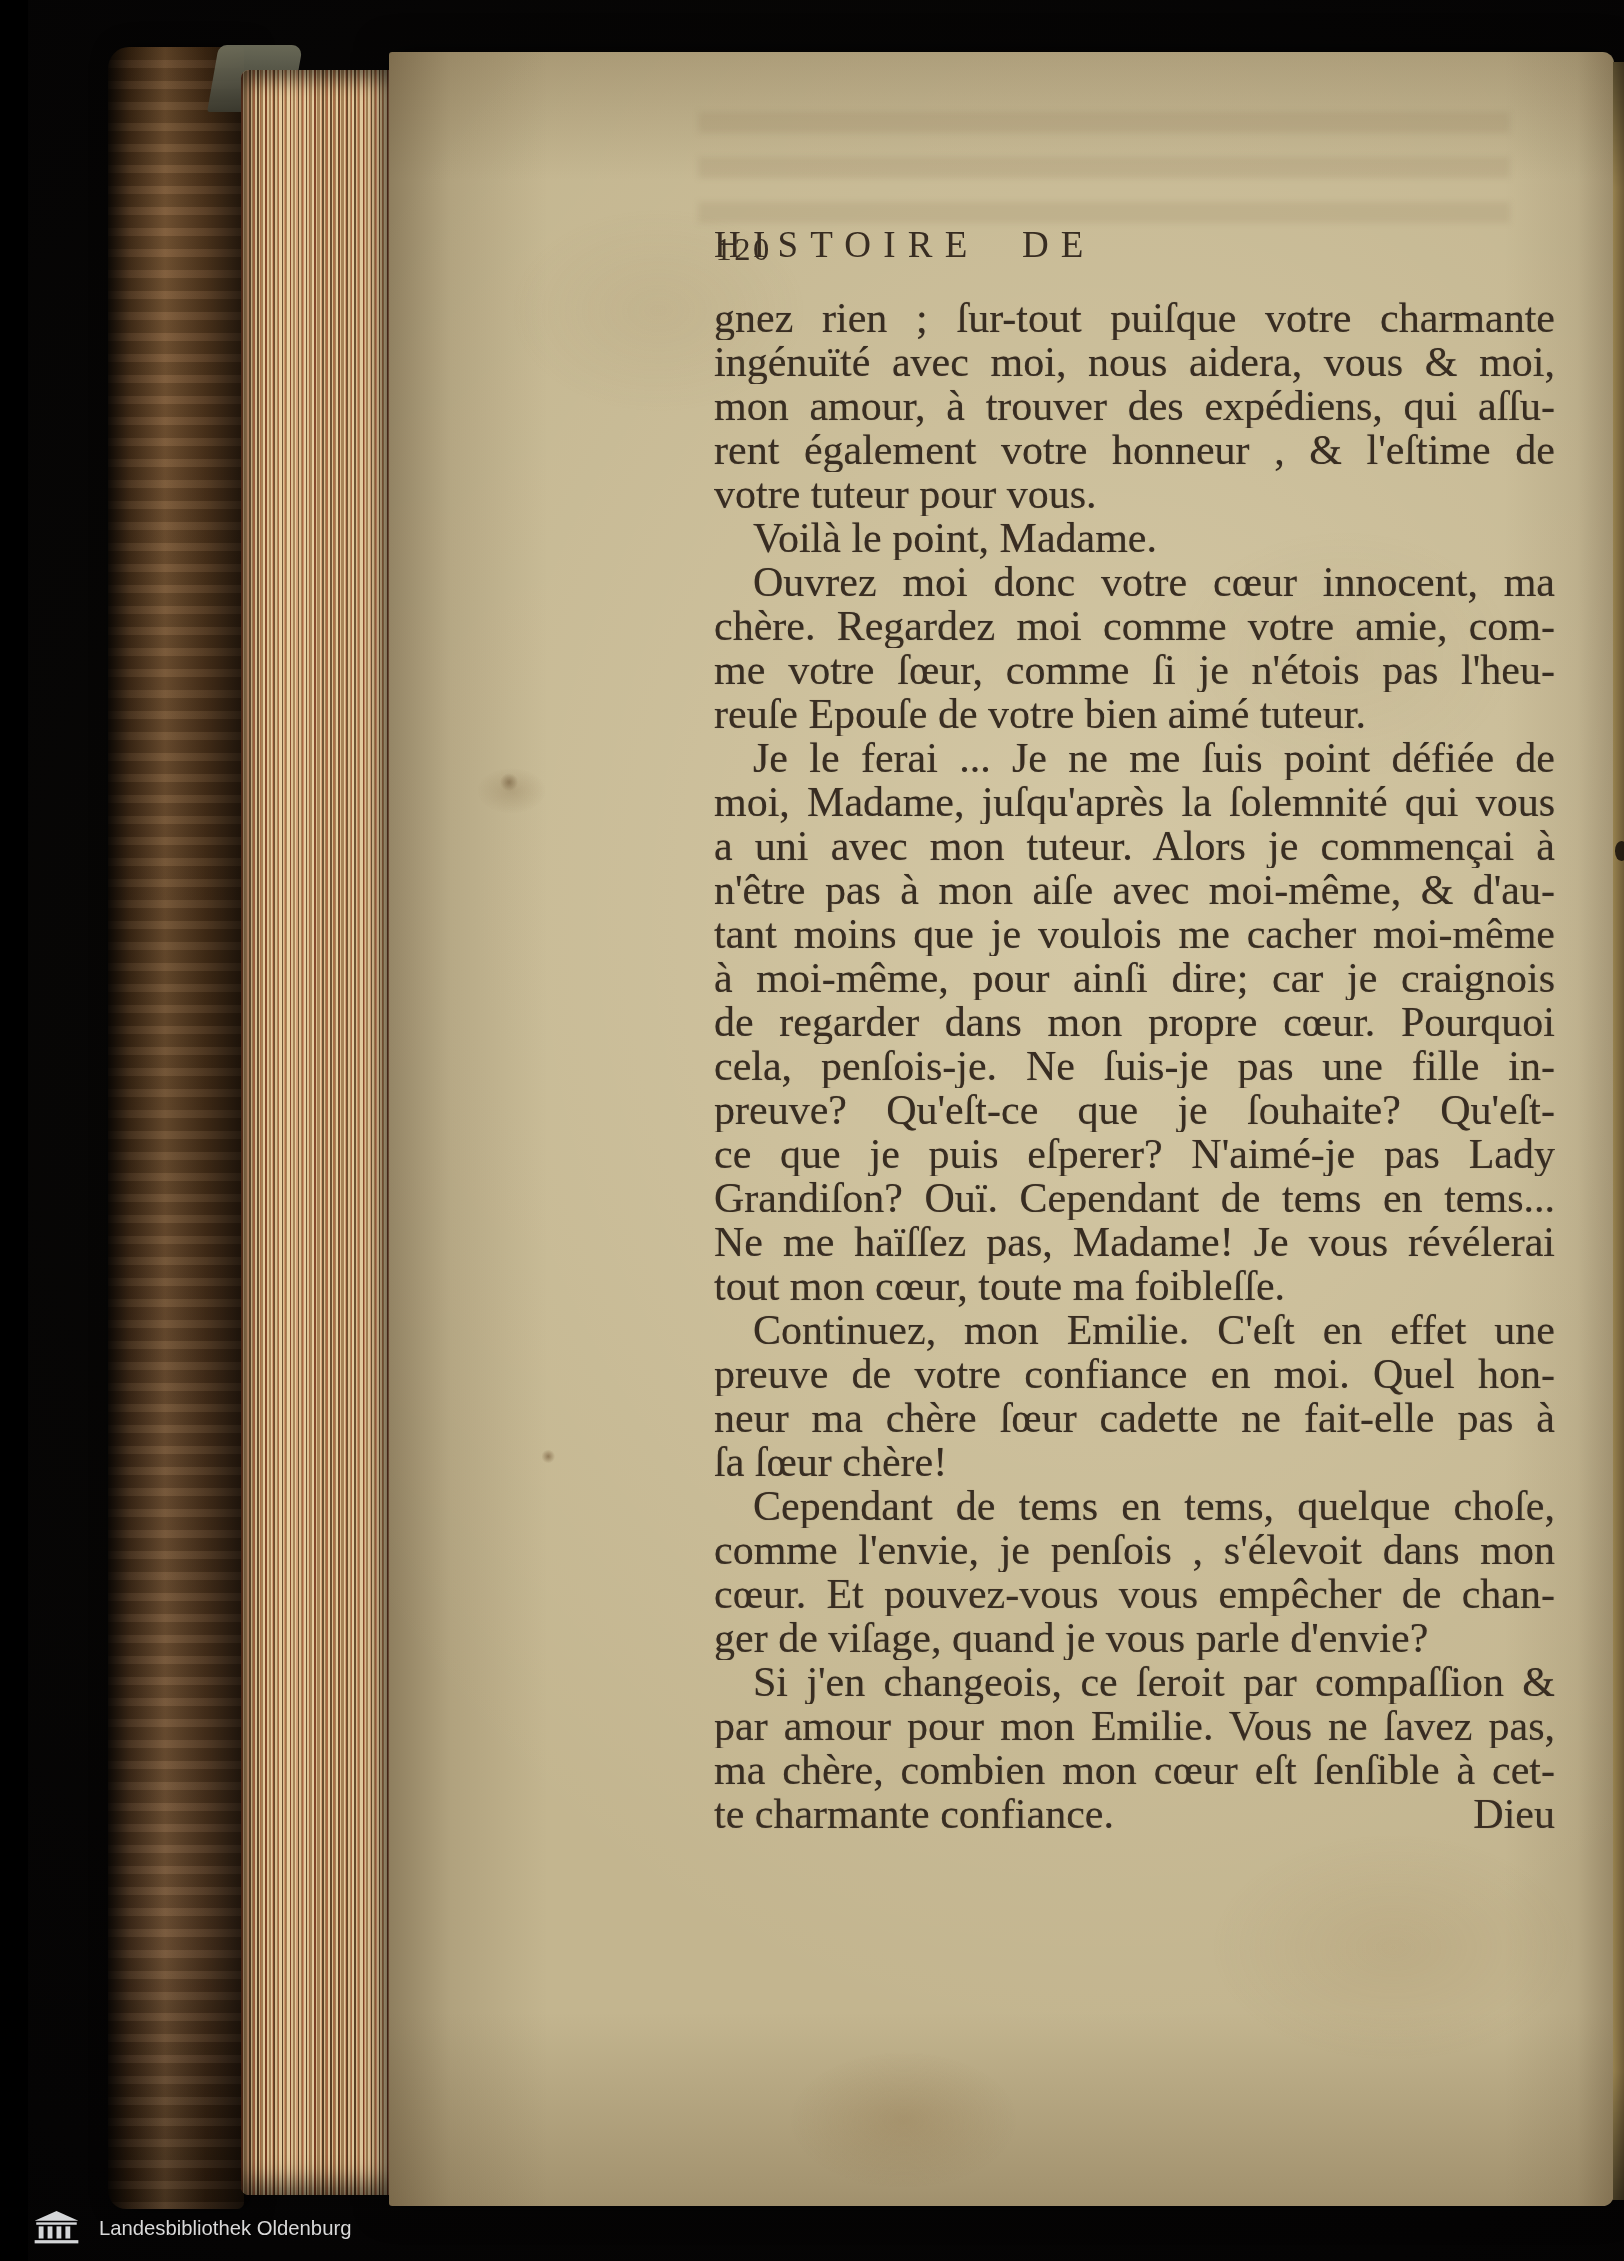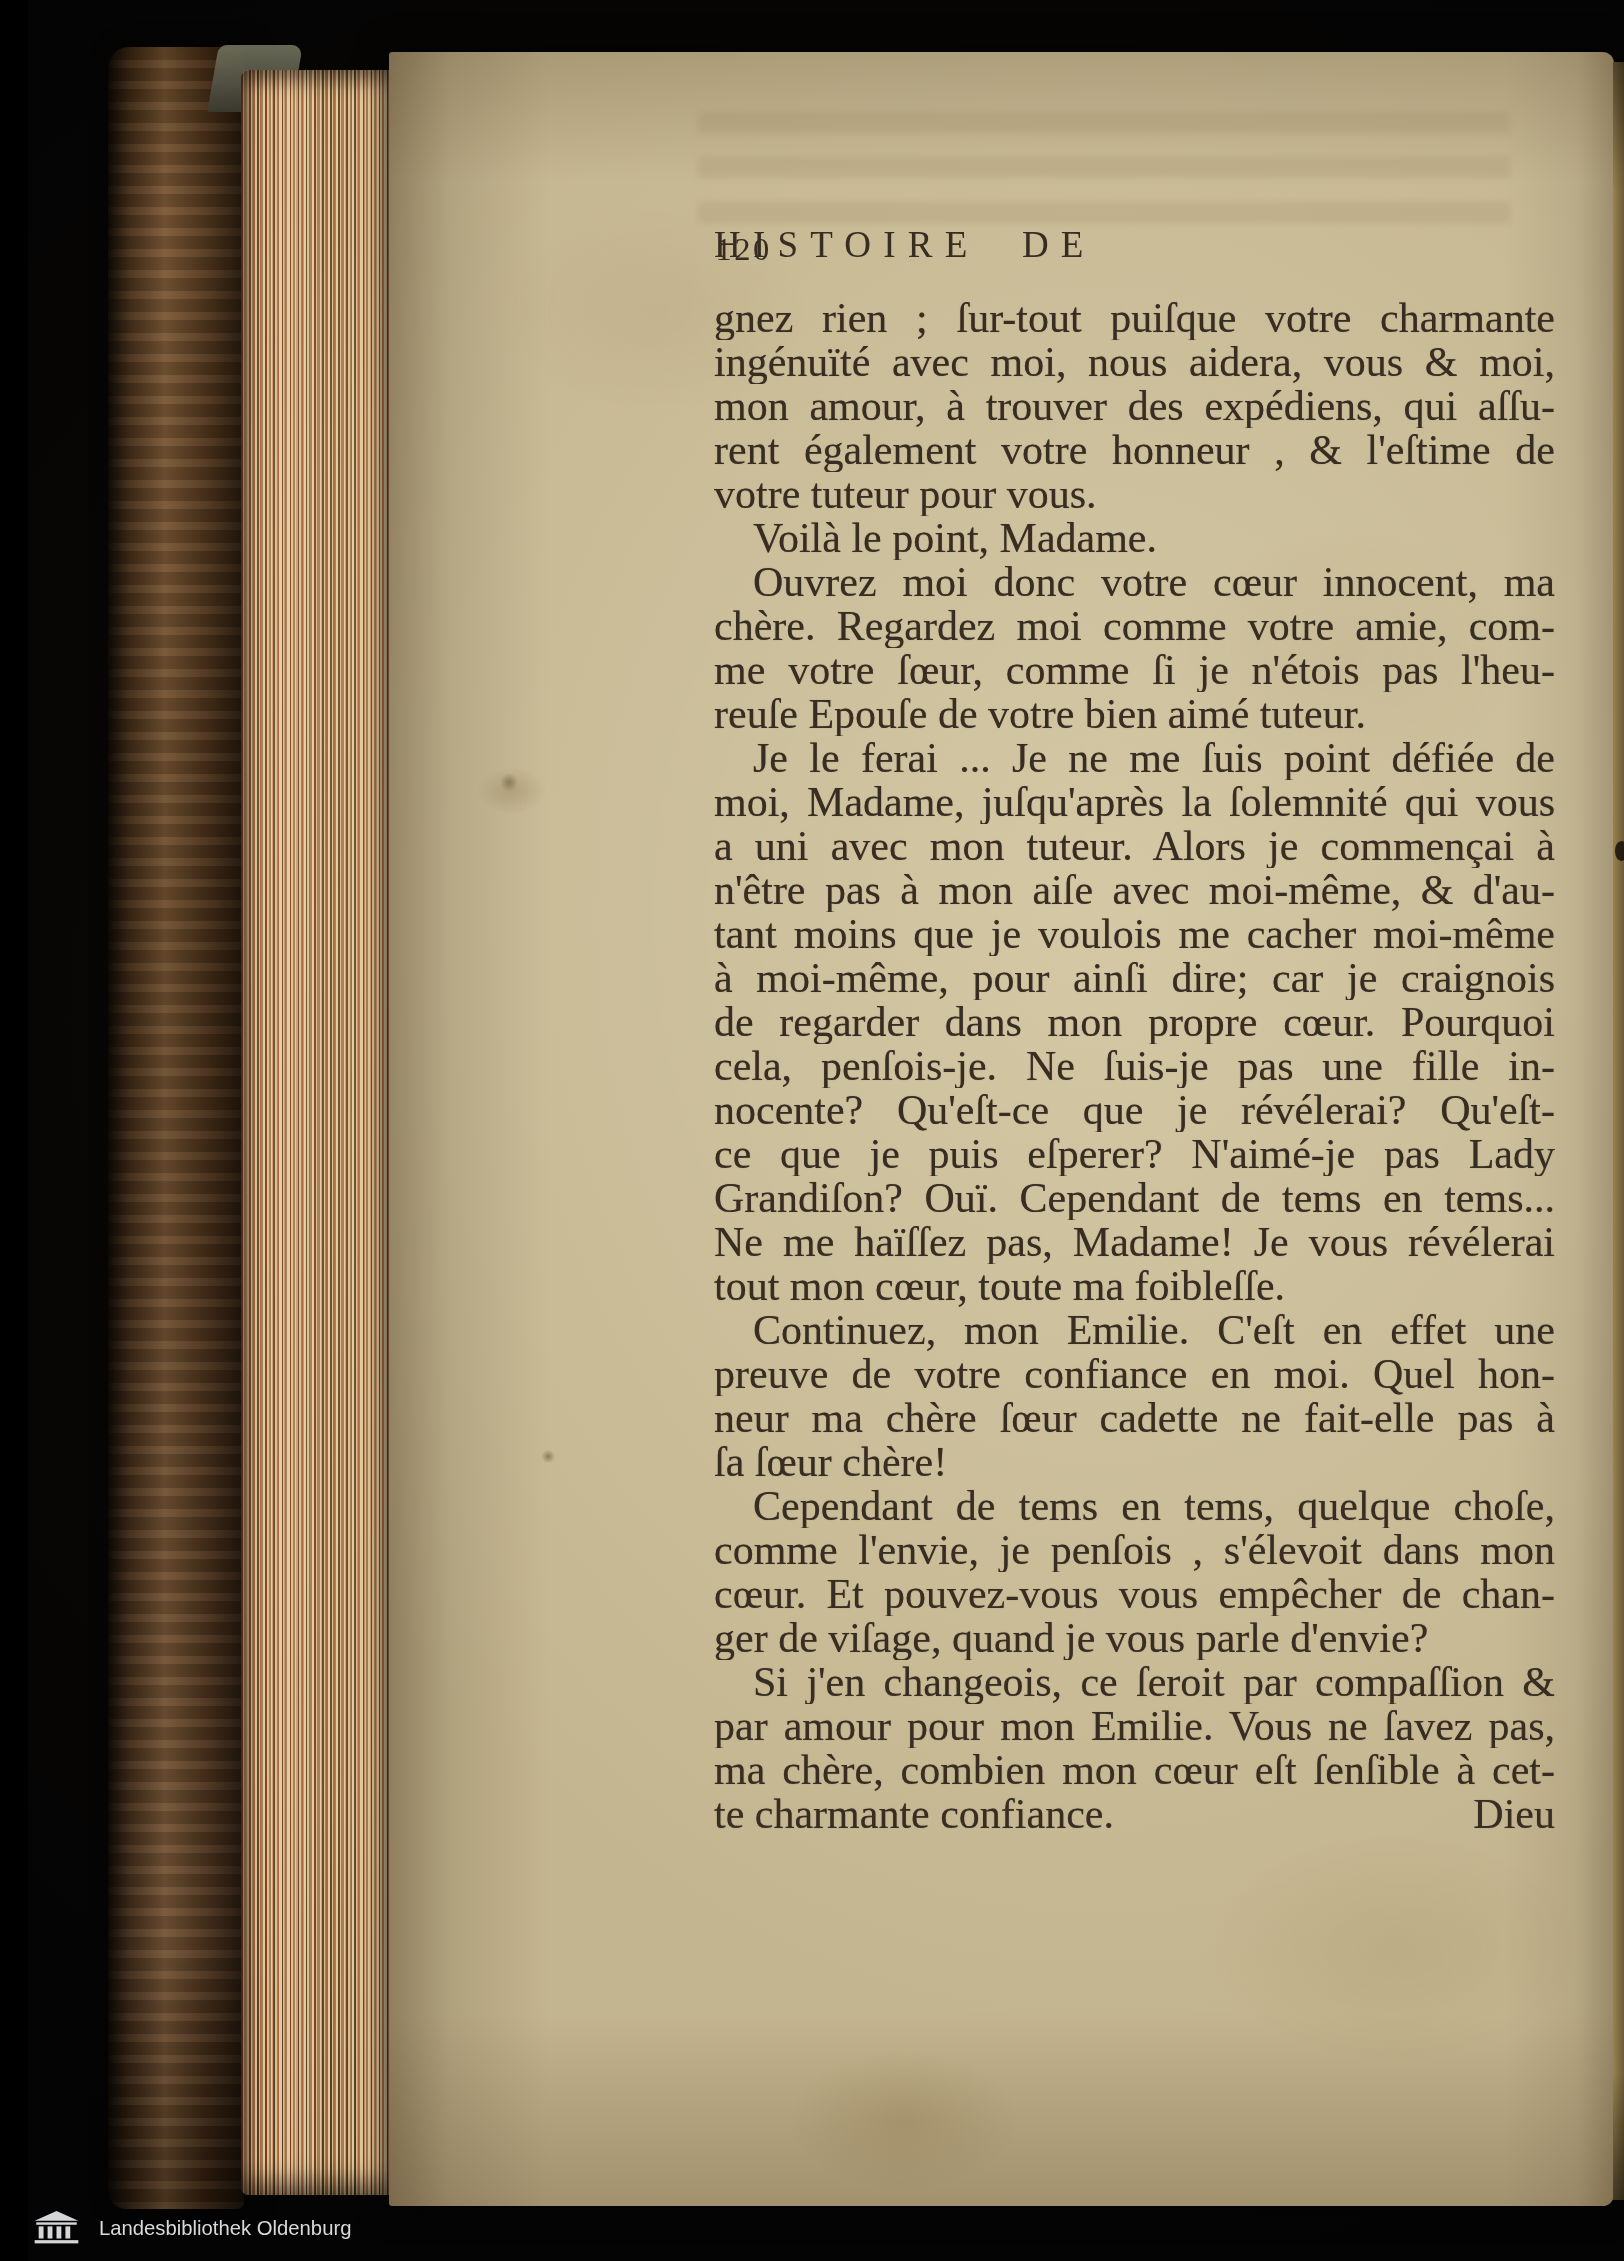--- a/index.html
+++ b/index.html
@@ -135,21 +135,21 @@
         <div class="line">me votre ſœur, comme ſi je n'étois pas l'heu-</div>
         <div class="line end">reuſe Epouſe de votre bien aimé tuteur.</div>
         <div class="line indent">Je le ferai ... Je ne me ſuis point défiée de</div>
         <div class="line">moi, Madame, juſqu'après la ſolemnité qui vous</div>
         <div class="line">a uni avec mon tuteur.  Alors je commençai à</div>
         <div class="line">n'être pas à mon aiſe avec moi-même, &amp; d'au-</div>
         <div class="line">tant moins que je voulois me cacher moi-même</div>
         <div class="line">à moi-même, pour ainſi dire; car je craignois</div>
         <div class="line">de regarder dans mon propre cœur.  Pourquoi</div>
         <div class="line">cela, penſois-je.  Ne ſuis-je pas une fille in-</div>
-        <div class="line">nocente? Qu'eſt-ce que je révélerai? Qu'eſt-</div>
+        <div class="line">preuve? Qu'eſt-ce que je ſouhaite? Qu'eſt-</div>
         <div class="line">ce que je puis eſperer?  N'aimé-je pas Lady</div>
         <div class="line">Grandiſon? Ouï.  Cependant de tems en tems...</div>
         <div class="line">Ne me haïſſez pas, Madame! Je vous révélerai</div>
         <div class="line end">tout mon cœur, toute ma foibleſſe.</div>
         <div class="line indent">Continuez, mon Emilie. C'eſt en effet une</div>
         <div class="line">preuve de votre confiance en moi.  Quel hon-</div>
         <div class="line">neur ma chère ſœur cadette ne fait-elle pas à</div>
         <div class="line end">ſa ſœur chère!</div>
         <div class="line indent">Cependant de tems en tems, quelque choſe,</div>
         <div class="line">comme l'envie, je penſois , s'élevoit dans mon</div>

